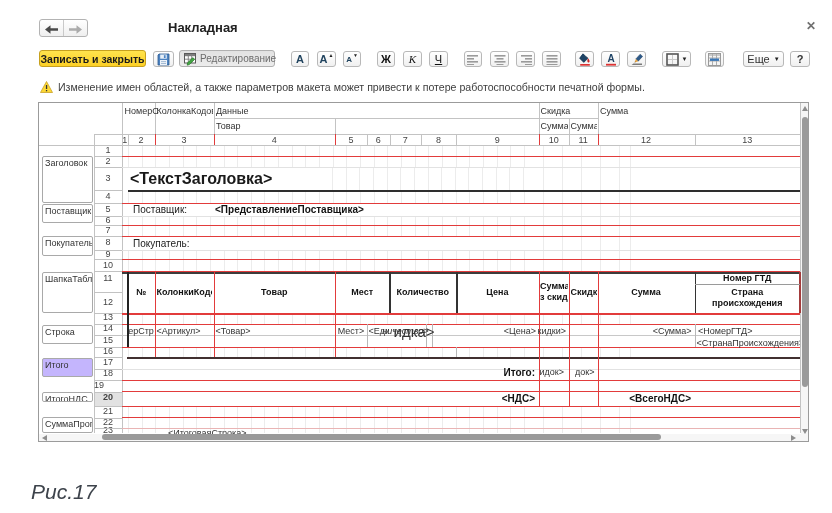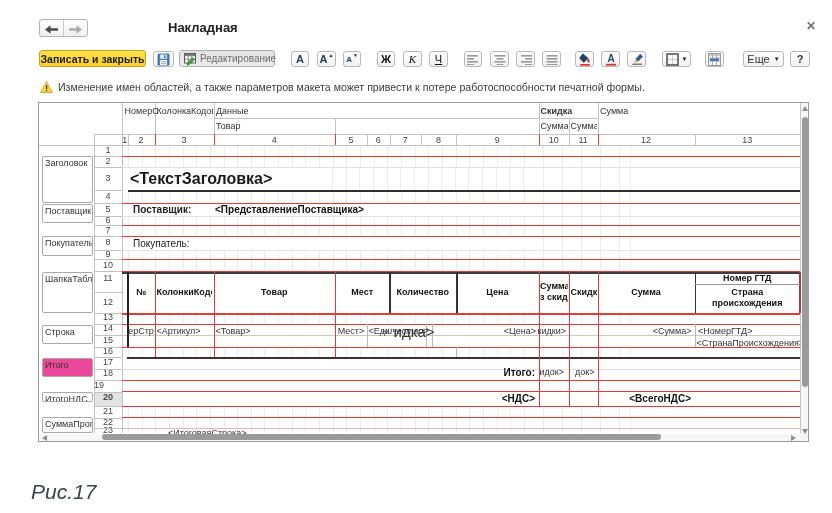--- a/index.html
+++ b/index.html
@@ -243,21 +243,21 @@
       <div style="position:absolute;left:530.7px;top:31.5px;width:1.0px;height:11.5px;background:#c3c3c3;"></div>
       <div style="position:absolute;left:656.5px;top:31.5px;width:1.0px;height:11.5px;background:#c3c3c3;"></div>
       <div style="position:absolute;left:116.5px;top:31.5px;width:1.0px;height:11.5px;background:#e23b3b;"></div>
       <div style="position:absolute;left:175.5px;top:31.5px;width:1.0px;height:11.5px;background:#e23b3b;"></div>
       <div style="position:absolute;left:297.0px;top:31.5px;width:1.0px;height:11.5px;background:#e23b3b;"></div>
       <div style="position:absolute;left:500.7px;top:31.5px;width:1.0px;height:11.5px;background:#e23b3b;"></div>
       <div style="position:absolute;left:559.5px;top:31.5px;width:1.0px;height:11.5px;background:#e23b3b;"></div>
       <div style="position:absolute;left:86.5px;top:3.5px;font-size:9px;color:#333;font-weight:normal;white-space:nowrap;line-height:11px;">НомерС</div>
       <div style="position:absolute;left:118.5px;top:3.5px;font-size:9px;color:#333;font-weight:normal;white-space:nowrap;line-height:11px;width:56px;overflow:hidden;">КолонкаКодов</div>
       <div style="position:absolute;left:178.0px;top:3.5px;font-size:9px;color:#333;font-weight:normal;white-space:nowrap;line-height:11px;">Данные</div>
-      <div style="position:absolute;left:502.5px;top:3.5px;font-size:9px;color:#333;font-weight:bold;white-space:nowrap;line-height:11px;">Скидка</div>
+      <div style="position:absolute;left:502.5px;top:3.5px;font-size:9px;color:#333;font-weight:normal;white-space:nowrap;line-height:11px;">Скидка</div>
       <div style="position:absolute;left:562.0px;top:3.5px;font-size:9px;color:#333;font-weight:normal;white-space:nowrap;line-height:11px;">Сумма</div>
       <div style="position:absolute;left:178.0px;top:19.0px;font-size:9px;color:#333;font-weight:normal;white-space:nowrap;line-height:11px;">Товар</div>
       <div style="position:absolute;left:502.5px;top:19.0px;font-size:9px;color:#333;font-weight:normal;white-space:nowrap;line-height:11px;width:27px;overflow:hidden;">Сумма</div>
       <div style="position:absolute;left:532.5px;top:19.0px;font-size:9px;color:#333;font-weight:normal;white-space:nowrap;line-height:11px;width:26px;overflow:hidden;">Сумма</div>
       <div style="position:absolute;left:83.8px;top:32.5px;width:5.8px;text-align:center;font-size:9px;color:#444;font-weight:normal;white-space:nowrap;overflow:hidden;line-height:11px;">1</div>
       <div style="position:absolute;left:89.6px;top:32.5px;width:26.9px;text-align:center;font-size:9px;color:#444;font-weight:normal;white-space:nowrap;overflow:hidden;line-height:11px;">2</div>
       <div style="position:absolute;left:116.5px;top:32.5px;width:59.0px;text-align:center;font-size:9px;color:#444;font-weight:normal;white-space:nowrap;overflow:hidden;line-height:11px;">3</div>
       <div style="position:absolute;left:175.5px;top:32.5px;width:121.5px;text-align:center;font-size:9px;color:#444;font-weight:normal;white-space:nowrap;overflow:hidden;line-height:11px;">4</div>
       <div style="position:absolute;left:297.0px;top:32.5px;width:32.0px;text-align:center;font-size:9px;color:#444;font-weight:normal;white-space:nowrap;overflow:hidden;line-height:11px;">5</div>
       <div style="position:absolute;left:329.0px;top:32.5px;width:22.5px;text-align:center;font-size:9px;color:#444;font-weight:normal;white-space:nowrap;overflow:hidden;line-height:11px;">6</div>
@@ -322,21 +322,21 @@
       </div>
       <div style="position:absolute;left:4px;top:134.3px;width:51px;height:19.7px;border:1px solid #a9a9a9;border-radius:2px;background:#fff;box-sizing:border-box;overflow:hidden;">
         <span style="position:absolute;left:2px;top:1px;font-size:9px;color:#333;white-space:nowrap;">Покупатель</span>
       </div>
       <div style="position:absolute;left:4px;top:170.0px;width:51px;height:40.5px;border:1px solid #a9a9a9;border-radius:2px;background:#fff;box-sizing:border-box;overflow:hidden;">
         <span style="position:absolute;left:2px;top:1px;font-size:9px;color:#333;white-space:nowrap;">ШапкаТаблицы</span>
       </div>
       <div style="position:absolute;left:4px;top:222.5px;width:51px;height:19.5px;border:1px solid #a9a9a9;border-radius:2px;background:#fff;box-sizing:border-box;overflow:hidden;">
         <span style="position:absolute;left:2px;top:1px;font-size:9px;color:#333;white-space:nowrap;">Строка</span>
       </div>
-      <div style="position:absolute;left:4px;top:256.0px;width:51px;height:19.0px;border:1px solid #a9a9a9;border-radius:2px;background:#ec4899;box-sizing:border-box;overflow:hidden;">
+      <div style="position:absolute;left:4px;top:256.0px;width:51px;height:19.0px;border:1px solid #a9a9a9;border-radius:2px;background:#c4b5fd;box-sizing:border-box;overflow:hidden;">
         <span style="position:absolute;left:2px;top:1px;font-size:9px;color:#333;white-space:nowrap;">Итого</span>
       </div>
       <div style="position:absolute;left:4px;top:289.5px;width:51px;height:10.5px;border:1px solid #a9a9a9;border-radius:2px;background:#fff;box-sizing:border-box;overflow:hidden;">
         <span style="position:absolute;left:2px;top:1px;font-size:9px;color:#333;white-space:nowrap;">ИтогоНДС</span>
       </div>
       <div style="position:absolute;left:4px;top:314.5px;width:51px;height:16.0px;border:1px solid #a9a9a9;border-radius:2px;background:#fff;box-sizing:border-box;overflow:hidden;">
         <span style="position:absolute;left:2px;top:1px;font-size:9px;color:#333;white-space:nowrap;">СуммаПрописью</span>
       </div>
       <div style="position:absolute;left:83.8px;top:54.3px;width:678.2px;height:1.0px;background:#e23b3b;"></div>
       <div style="position:absolute;left:83.8px;top:100.5px;width:678.2px;height:1.0px;background:#e23b3b;"></div>
@@ -386,21 +386,21 @@
       <div style="position:absolute;left:351.5px;top:184.5px;width:66.5px;text-align:center;font-size:9px;color:#111;font-weight:bold;white-space:nowrap;overflow:hidden;line-height:11px;">Количество</div>
       <div style="position:absolute;left:418.0px;top:184.5px;width:82.7px;text-align:center;font-size:9px;color:#111;font-weight:bold;white-space:nowrap;overflow:hidden;line-height:11px;">Цена</div>
       <div style="position:absolute;left:502.0px;top:179.0px;font-size:9px;color:#111;font-weight:bold;white-space:nowrap;line-height:11px;width:28px;overflow:hidden;">Сумма</div>
       <div style="position:absolute;left:502.0px;top:190.0px;font-size:9px;color:#111;font-weight:bold;white-space:nowrap;line-height:11px;width:28px;overflow:hidden;">з скид</div>
       <div style="position:absolute;left:532.5px;top:184.5px;font-size:9px;color:#111;font-weight:bold;white-space:nowrap;line-height:11px;width:26px;overflow:hidden;">Скидк</div>
       <div style="position:absolute;left:559.5px;top:184.5px;width:97.0px;text-align:center;font-size:9px;color:#111;font-weight:bold;white-space:nowrap;overflow:hidden;line-height:11px;">Сумма</div>
       <div style="position:absolute;left:656.5px;top:170.5px;width:105.5px;text-align:center;font-size:9px;color:#111;font-weight:bold;white-space:nowrap;overflow:hidden;line-height:11px;">Номер ГТД</div>
       <div style="position:absolute;left:656.5px;top:184.5px;width:105.5px;text-align:center;font-size:9px;color:#111;font-weight:bold;white-space:nowrap;overflow:hidden;line-height:11px;">Страна</div>
       <div style="position:absolute;left:656.5px;top:196.0px;width:105.5px;text-align:center;font-size:9px;color:#111;font-weight:bold;white-space:nowrap;overflow:hidden;line-height:11px;">происхождения</div>
       <div style="position:absolute;left:92.0px;top:68.0px;font-size:16px;color:#1a1a1a;font-weight:bold;white-space:nowrap;line-height:18px;">&lt;ТекстЗаголовка&gt;</div>
-      <div style="position:absolute;left:95.0px;top:102.0px;font-size:10px;color:#222;font-weight:bold;white-space:nowrap;line-height:12px;">Поставщик:</div>
+      <div style="position:absolute;left:95.0px;top:102.0px;font-size:10px;color:#222;font-weight:normal;white-space:nowrap;line-height:12px;">Поставщик:</div>
       <div style="position:absolute;left:177.0px;top:102.0px;font-size:10px;color:#111;font-weight:bold;white-space:nowrap;line-height:12px;">&lt;ПредставлениеПоставщика&gt;</div>
       <div style="position:absolute;left:95.0px;top:135.8px;font-size:10px;color:#222;font-weight:normal;white-space:nowrap;line-height:12px;">Покупатель:</div>
       <div style="position:absolute;left:89.6px;top:224.3px;width:26.9px;text-align:center;font-size:9px;color:#333;font-weight:normal;white-space:nowrap;overflow:hidden;line-height:11px;">ерСтр</div>
       <div style="position:absolute;left:118.5px;top:224.3px;font-size:9px;color:#333;font-weight:normal;white-space:nowrap;line-height:11px;">&lt;Артикул&gt;</div>
       <div style="position:absolute;left:177.5px;top:224.3px;font-size:9px;color:#333;font-weight:normal;white-space:nowrap;line-height:11px;">&lt;Товар&gt;</div>
       <div style="position:absolute;left:297.0px;top:224.3px;width:32.0px;text-align:center;font-size:9px;color:#333;font-weight:normal;white-space:nowrap;overflow:hidden;line-height:11px;">Мест&gt;</div>
       <div style="position:absolute;left:330.5px;top:224.3px;font-size:9px;color:#333;font-weight:normal;white-space:nowrap;line-height:11px;width:20px;overflow:hidden;">&lt;Еди</div>
       <div style="position:absolute;left:190.5px;top:224.3px;width:200.0px;text-align:right;font-size:9px;color:#333;font-weight:normal;white-space:nowrap;line-height:11px;font-style:italic;">ничество&gt;</div>
       <div style="position:absolute;left:298.0px;top:224.3px;width:200.0px;text-align:right;font-size:9px;color:#333;font-weight:normal;white-space:nowrap;line-height:11px;">&lt;Цена&gt;</div>
       <div style="position:absolute;left:328.0px;top:224.3px;width:200.0px;text-align:right;font-size:9px;color:#333;font-weight:normal;white-space:nowrap;line-height:11px;">кидки&gt;</div>

